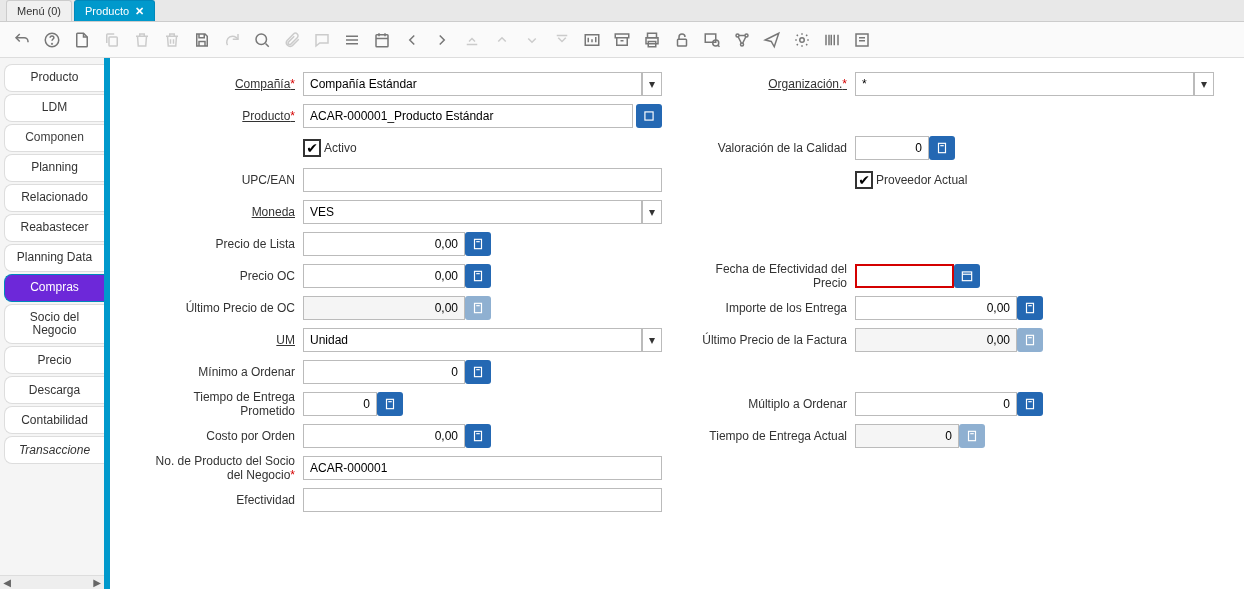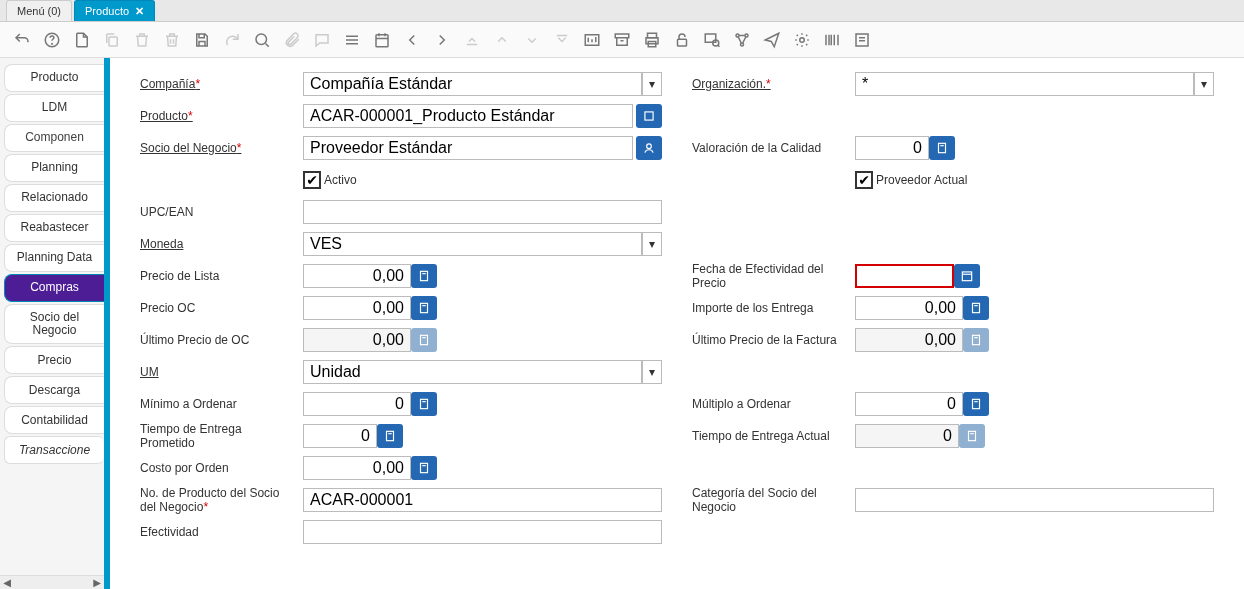--- a/index.html
+++ b/index.html
@@ -88,26 +88,26 @@
     font-size: 12px;
     text-align: center;
     cursor: pointer;
     min-height: 28px;
     display: flex;
     align-items: center;
     justify-content: center;
     line-height: 1.1;
   }
   .side-tab.active {
-    background: #4c1d95;
+    background: #6d28d9;
     color: #fff;
     border-color: #0088bb;
   }
   .side-tab.disabled { color: #404040; }
-  .side-tab.italic { font-style: italic; border-radius: 6px; }
+  .side-tab.italic { font-style: italic; }
   .side-scroll {
     position: absolute;
     bottom: 0; left: 0; right: 0;
     height: 14px;
     background: #eee;
     display: flex;
     align-items: center;
     border-top: 1px solid #ddd;
   }
   .side-scroll .arrow { width: 14px; text-align: center; color: #666; cursor: pointer; font-size:10px; }
@@ -128,37 +128,38 @@
   }
   .form-col { display: flex; flex-direction: column; }
   .frow {
     display: flex;
     align-items: center;
     min-height: 32px;
     gap: 8px;
   }
   .frow .lbl {
     width: 155px;
+    text-align: right;
     font-size: 12px;
     color: #333;
     flex-shrink: 0;
   }
   .frow .lbl.underline { text-decoration: underline; }
   .frow .lbl .req { color: #d40000; }
   .frow .ctrl {
     flex: 1;
     display: flex;
     align-items: center;
     gap: 3px;
   }
   .frow input[type=text], .frow select {
     height: 24px;
     border: 1px solid #bbb;
     padding: 2px 6px;
-    font-size: 16px;
+    font-size: 12px;
     width: 100%;
   }
   .frow input.num { text-align: right; }
   .frow input[readonly] { background: #f5f5f5; }
   .icon-btn {
     width: 26px;
     height: 24px;
     background: #2468b3;
     border: none;
     border-radius: 3px;
@@ -190,21 +191,21 @@
   .chk-label { margin-left: 0; }
   .sel-wrap { display:flex; width:100%; }
   .sel-wrap input { flex:1; border-right: none; }
   .sel-wrap .caret {
     width: 20px; height: 24px;
     border: 1px solid #bbb;
     display: flex; align-items: center; justify-content: center;
     background: #fff; cursor: pointer;
   }
   .highlight-red { border: 2px solid #d40000 !important; }
-  .num-wrap { display:flex; width:134px; }
+  .num-wrap { display:flex; width:188px; }
   .num-wrap input { flex:1; }
 </style>
 </head>
 <body>
 
 <div class="top-tabs">
   <div class="top-tab">
       <span>Menú (0)</span>
     </div>
   <div class="top-tab active">
@@ -439,32 +440,20 @@
           <div class="ctrl">
             <input type="text" value="ACAR-000001_Producto Estándar" style="">
             <button class="icon-btn">
                 <svg viewBox="0 0 24 24">
                   <rect x="5" y="5" width="14" height="14"></rect>
                 </svg>
               </button>
           </div>
         </div>
         <div class="frow">
-          <span class="lbl underline"><span>Socio del Negocio</span><span class="req">*</span></span>
-          <div class="ctrl">
-            <input type="text" value="Proveedor Estándar" style="">
-            <button class="icon-btn">
-                <svg viewBox="0 0 24 24">
-                  <circle cx="12" cy="9" r="4"></circle>
-                  <path d="M5 20c1-4 5-5 7-5s6 1 7 5"></path>
-                </svg>
-              </button>
-          </div>
-        </div>
-        <div class="frow">
           <span class="lbl"></span>
           <div class="ctrl">
             <span class="chk checked"></span>
             <span class="chk-label">Activo</span>
           </div>
         </div>
         <div class="frow">
           <span class="lbl">UPC/EAN</span>
           <div class="ctrl">
               <input type="text" value="" style="">
@@ -685,22 +674,16 @@
             <button class="icon-btn disabled">
                   <svg viewBox="0 0 24 24">
                     <rect x="6" y="4" width="12" height="16"></rect>
                     <line x1="9" y1="8" x2="15" y2="8"></line>
                   </svg>
                 </button>
           </div>
             </div>
         </div>
         <div class="frow" style="min-height:32px"></div>
-        <div class="frow">
-          <span class="lbl">Categoría del Socio del Negocio</span>
-          <div class="ctrl">
-              <input type="text" value="" style="">
-            </div>
-        </div>
       </div>
     </div>
   </div>
 </div>
 
 </body></html>

